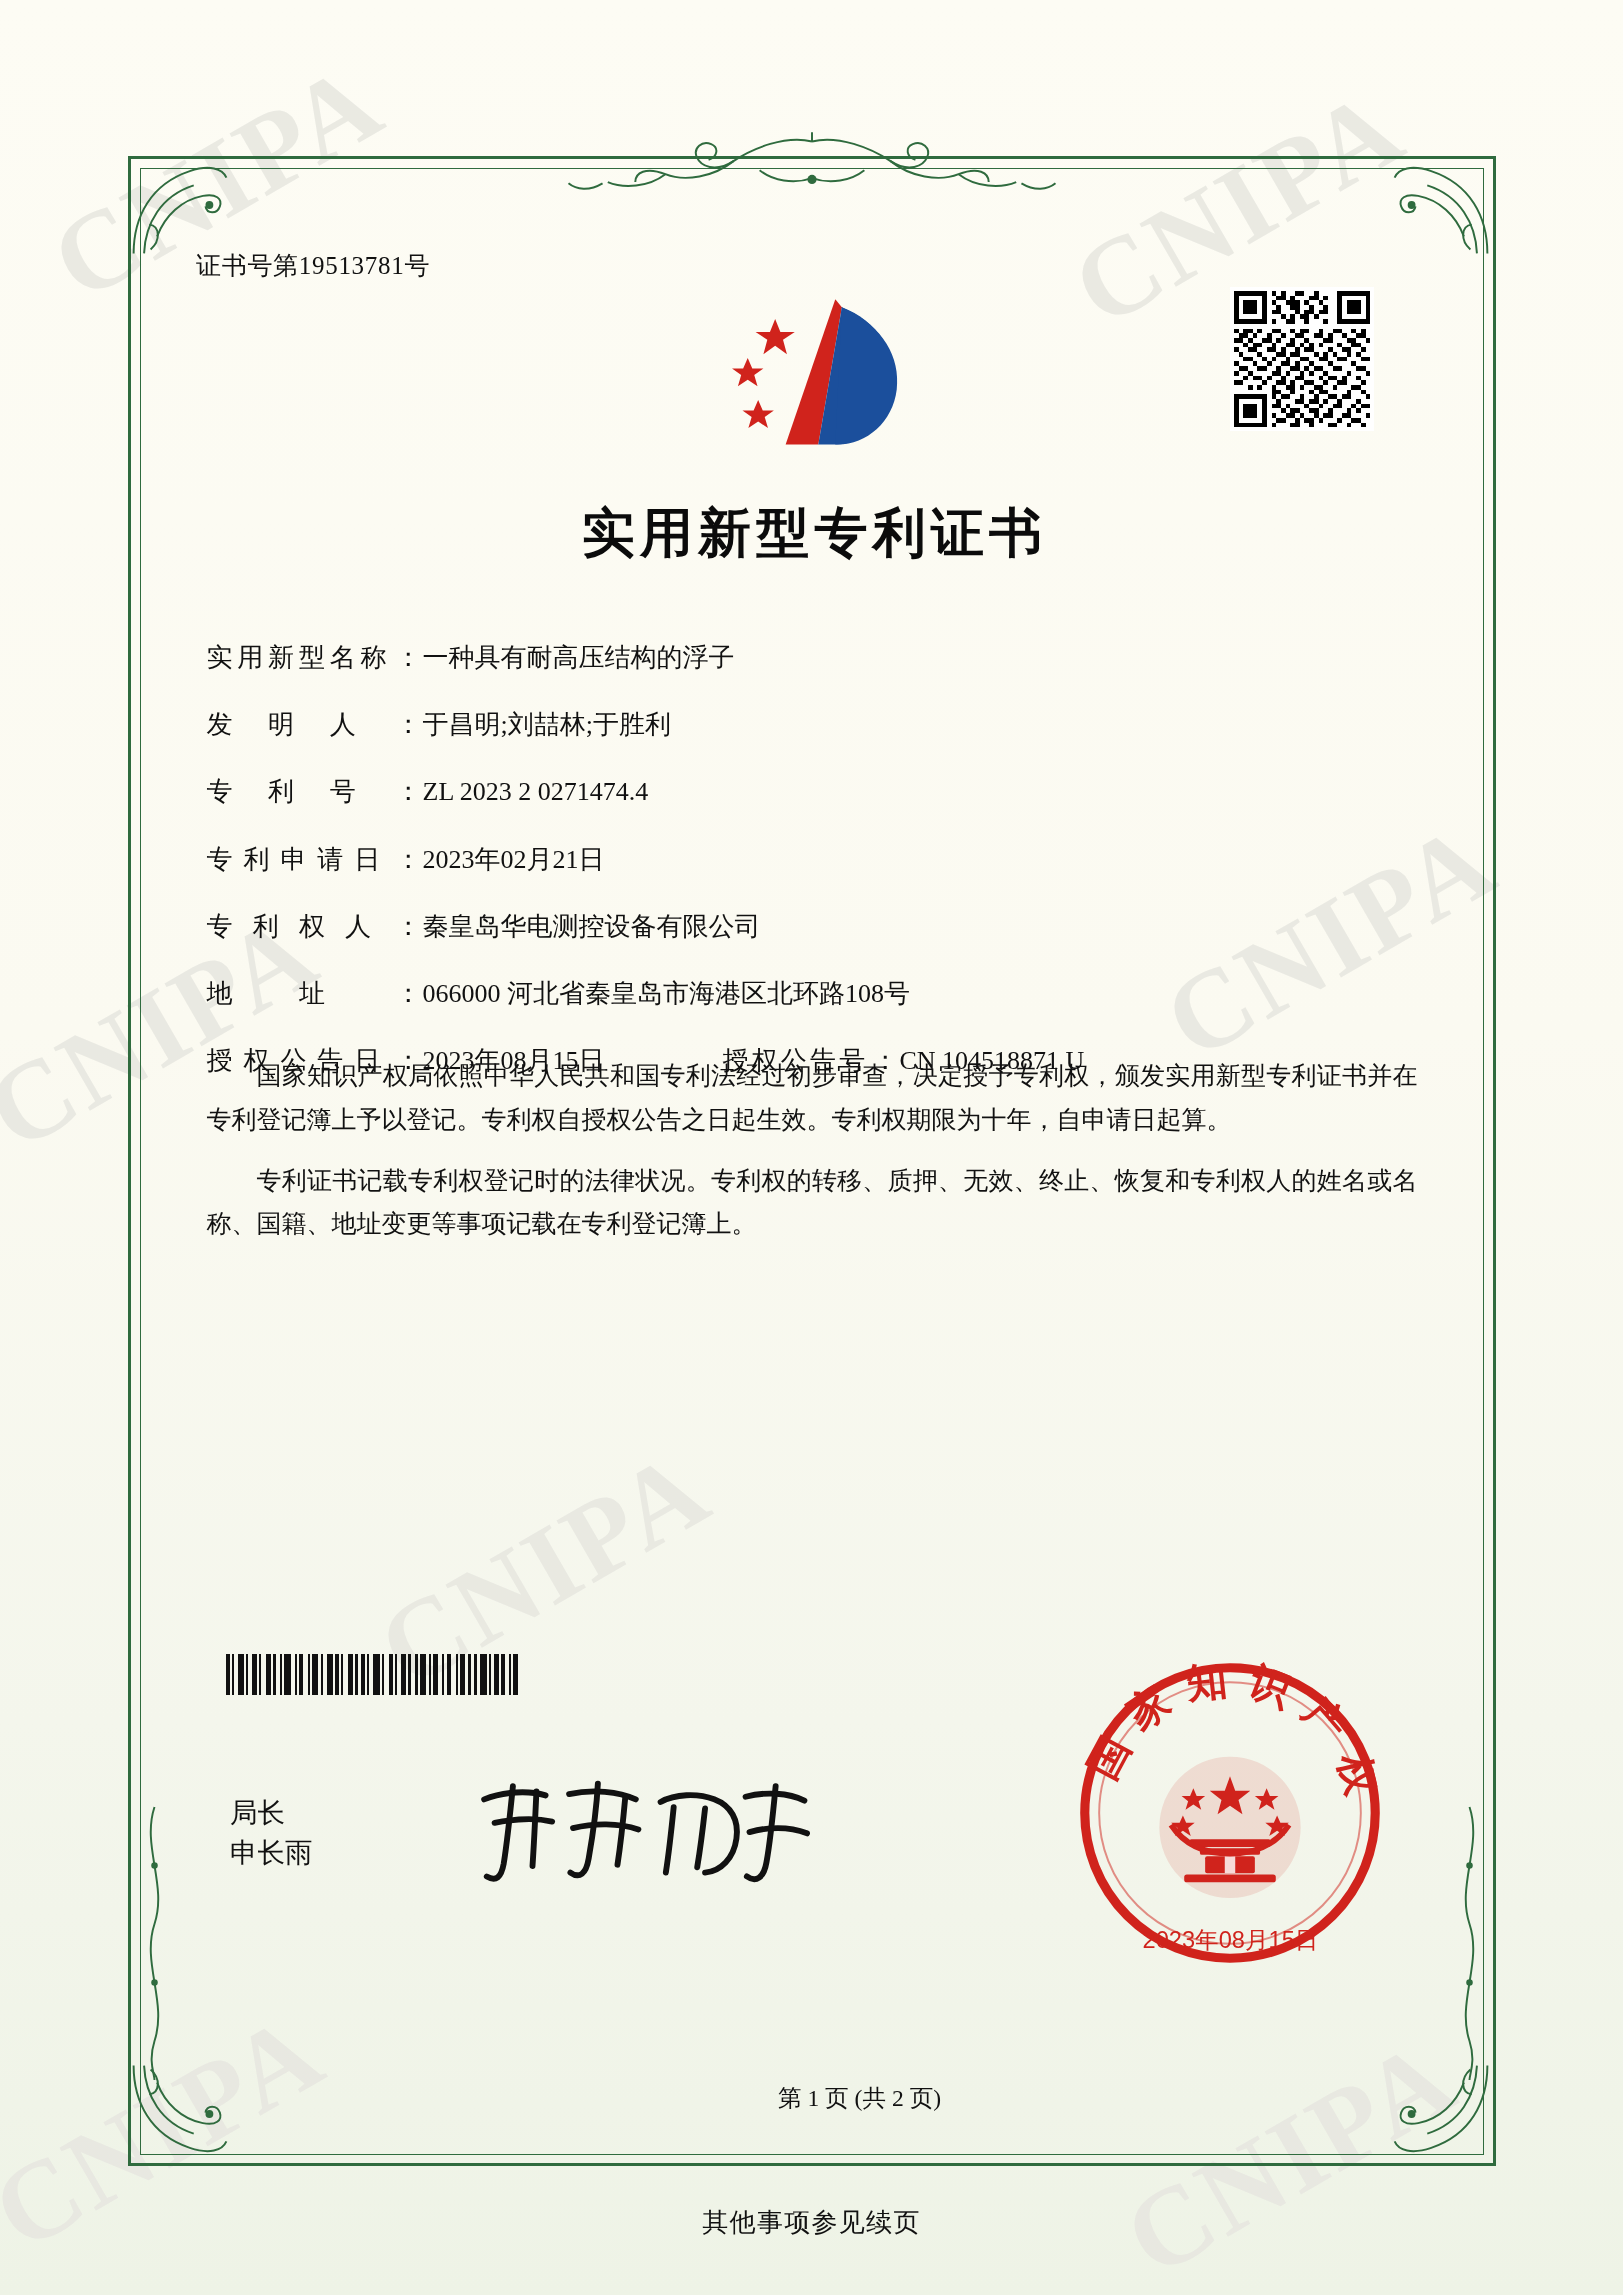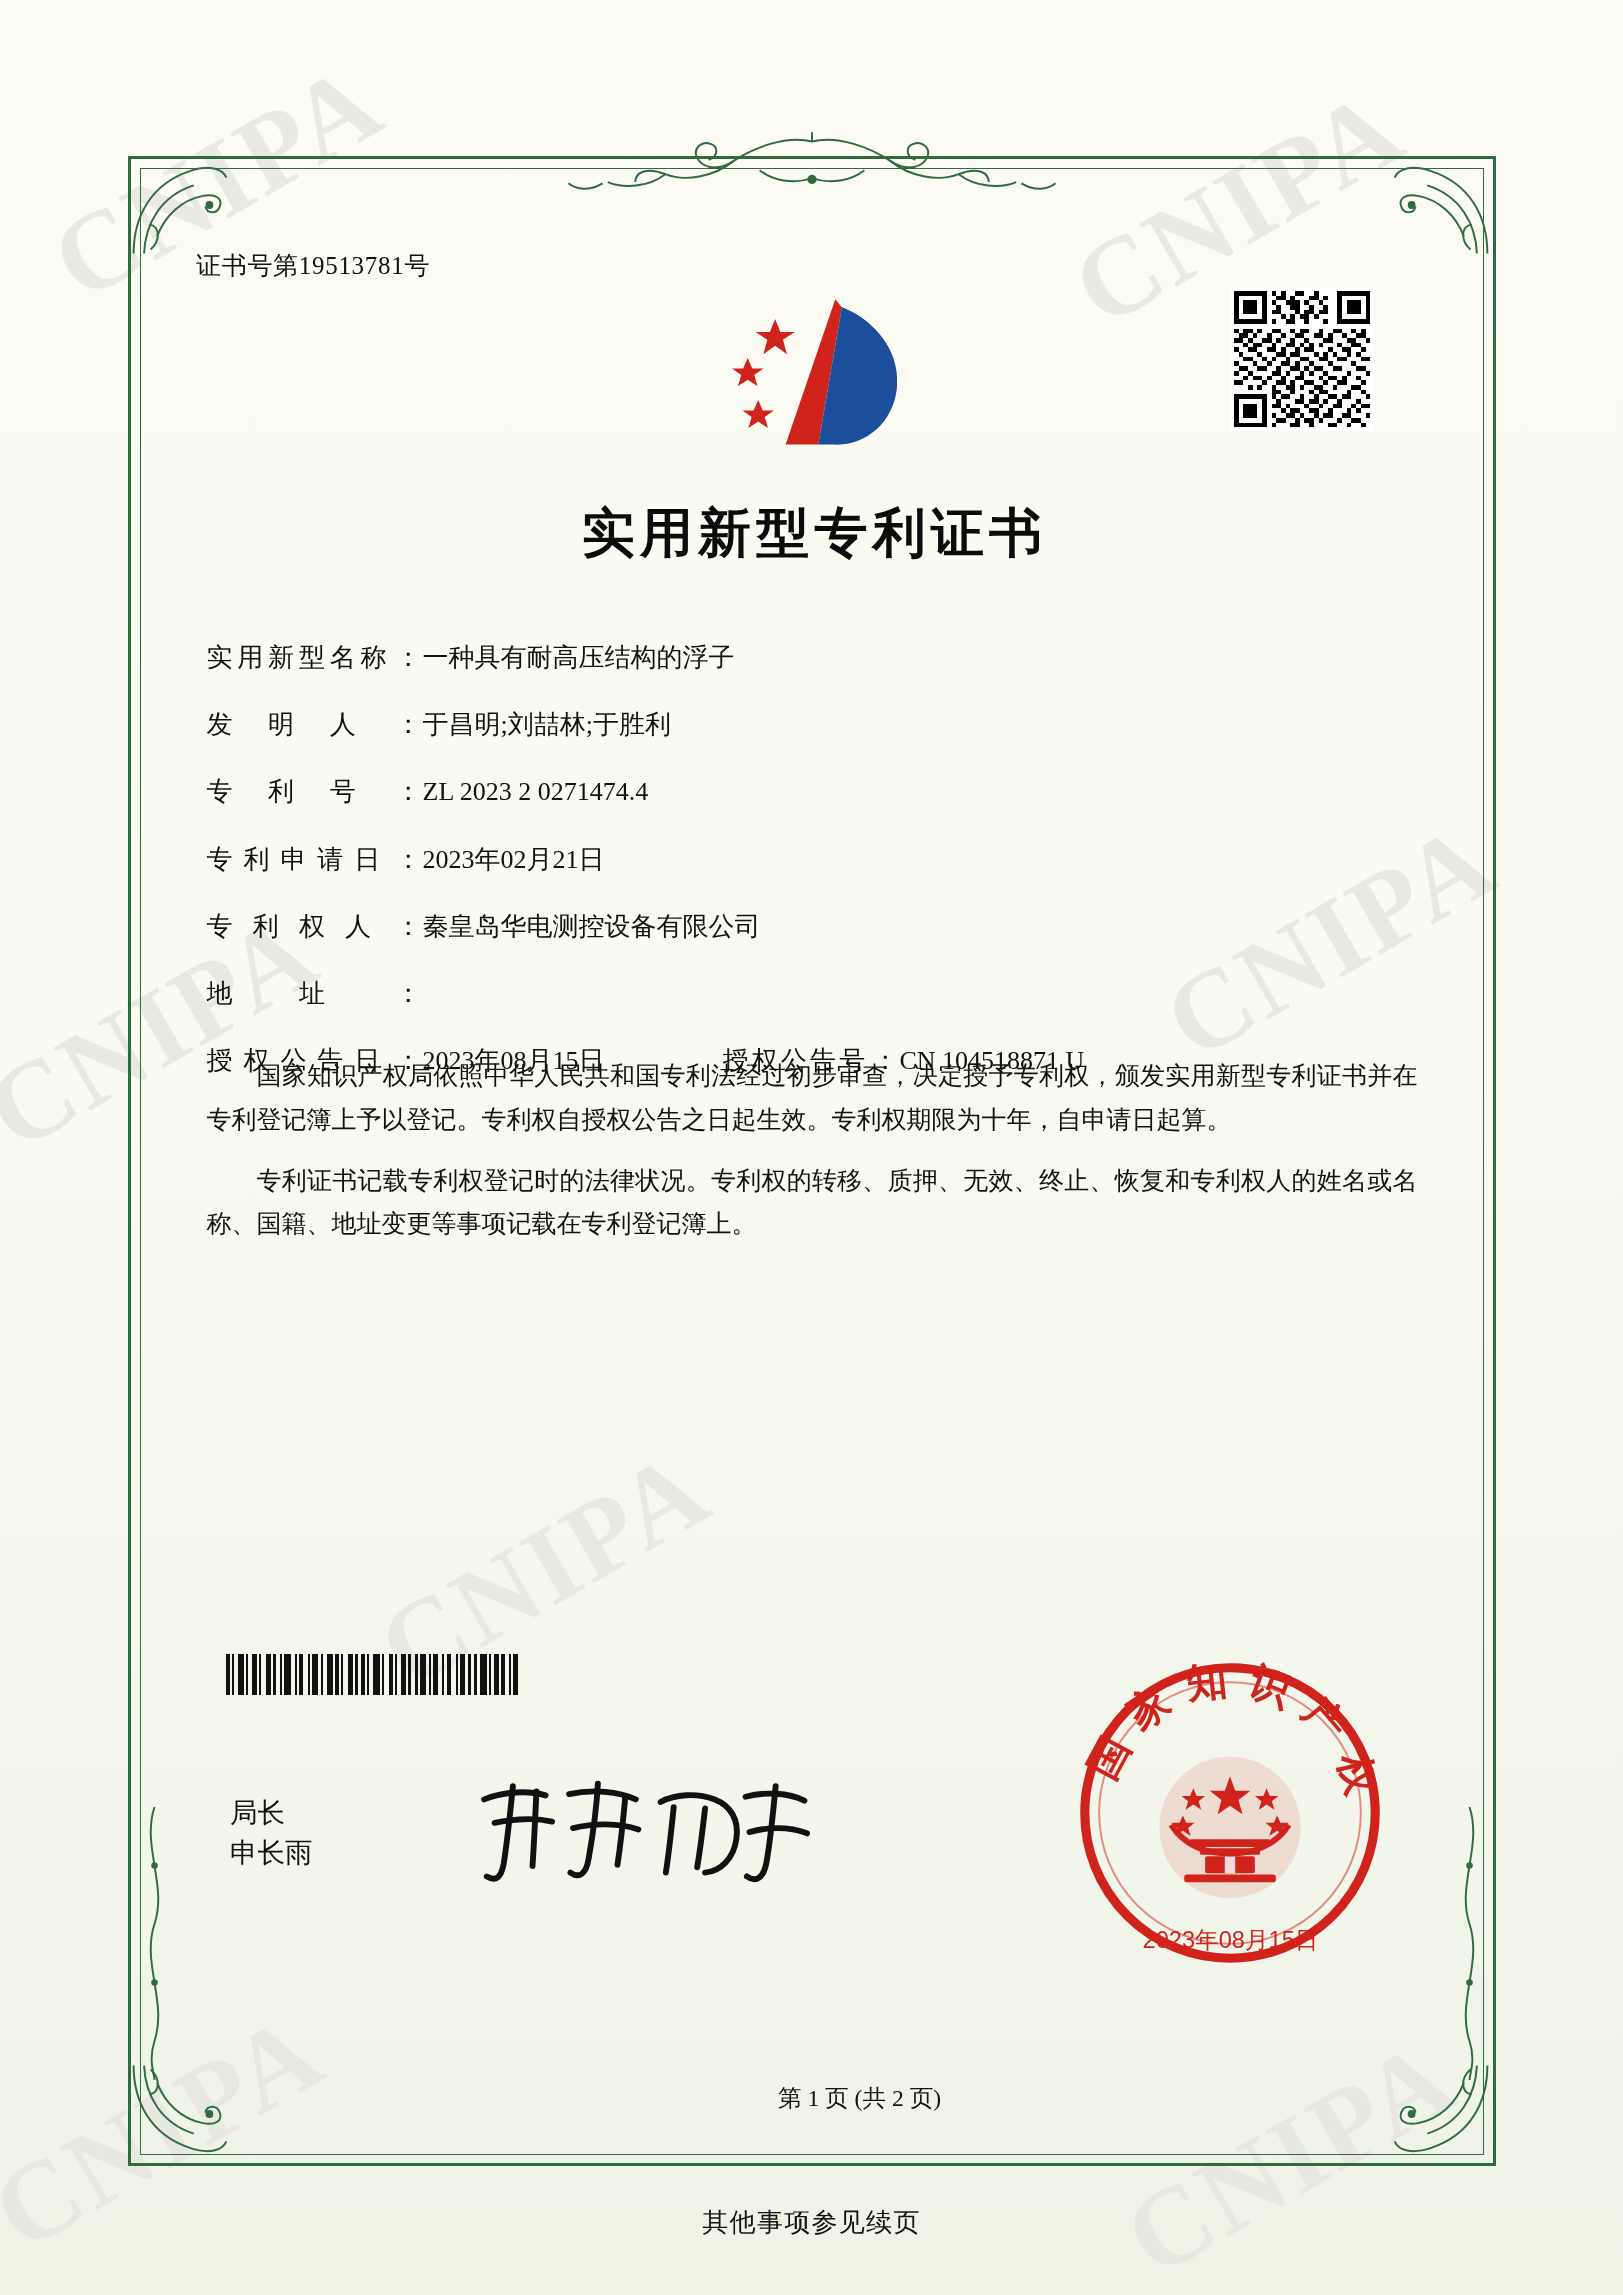--- a/index.html
+++ b/index.html
@@ -637,20 +637,21 @@
         </div>
         <div class="f-value">秦皇岛华电测控设备有限公司</div>
       </div>
 
       <div class="field-row">
         <div class="f-label">
           <span>地</span>
           <span>址</span>
           <span class="f-sep">：</span>
         </div>
+        <div class="f-value">066000 河北省秦皇岛市海港区北环路108号</div>
       </div>
 
       <div class="field-row two-col">
         <div style="display:flex; align-items:baseline;">
           <div class="f-label">
             <span>授</span>
             <span>权</span>
             <span>公</span>
             <span>告</span>
             <span>日</span>

